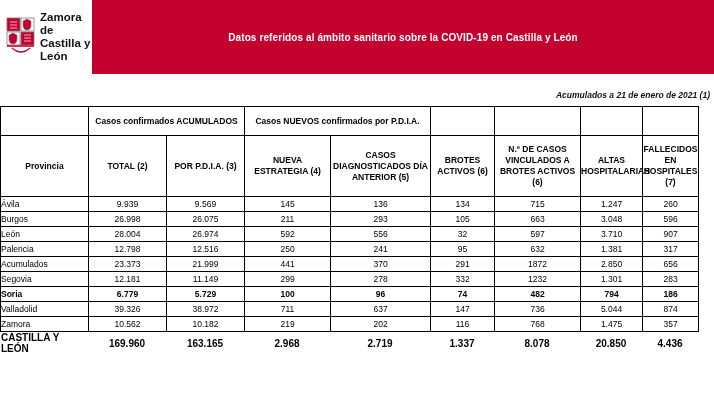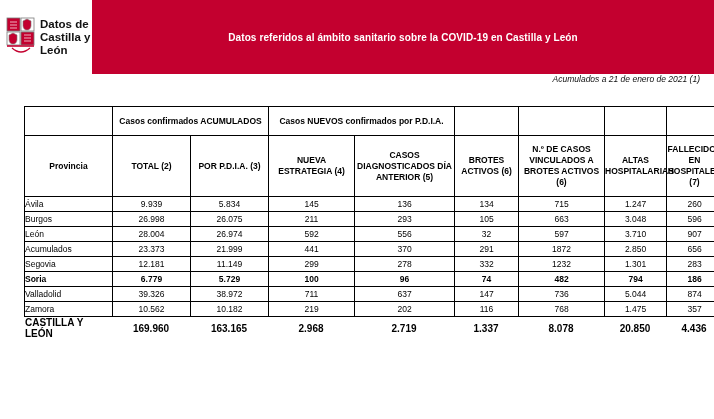--- a/index.html
+++ b/index.html
@@ -57,33 +57,35 @@
     font-size: 10px;
     font-weight: bold;
     text-align: center;
     letter-spacing: 0.1px;
   }
 
   
   .note-row {
     height: 26px;
     display: flex;
+    align-items: flex-end;
     justify-content: flex-end;
-    padding-right: 14px;
+    padding-right: 4px;
     box-sizing: border-box;
+    font-weight: bold;
   }
   .note {
     font-size: 8.5px;
     font-style: italic;
     color: #111111;
   }
 
   
   .table-wrap {
-    padding: 6px 8px 0 24px;
+    padding: 6px 8px 0 0;
     box-sizing: border-box;
   }
   table.data {
     width: 698px;
     border-collapse: collapse;
     table-layout: fixed;
   }
   table.data th, table.data td {
     border: 1px solid #000000;
     font-size: 8.5px;
@@ -149,21 +151,21 @@
         <rect x="15" y="15" width="13" height="13" fill="#c3002f" stroke="#7a7a7a" stroke-width="0.8"></rect>
         <path d="M4 5 h7 M4 8 h7 M4 11 h7" stroke="#ffffff" stroke-width="0.7"></path>
         <path d="M18 18 h7 M18 21 h7 M18 24 h7" stroke="#ffffff" stroke-width="0.7"></path>
         <path d="M17 4 l4 -2 l4 2 v5 a4 5 0 0 1 -4 4 a4 5 0 0 1 -4 -4 z" fill="#c3002f" stroke="#7a7a7a" stroke-width="0.6"></path>
         <path d="M3 18 l4 -2 l4 2 v5 a4 5 0 0 1 -4 4 a4 5 0 0 1 -4 -4 z" fill="#c3002f" stroke="#7a7a7a" stroke-width="0.6"></path>
         <path d="M1 29 h27" stroke="#c3002f" stroke-width="1.6"></path>
         <path d="M6 31 q9 8 18 0" fill="none" stroke="#c3002f" stroke-width="1.2"></path>
       </svg>
     </div>
     <div class="logo-text">
-      <div>Datos de</div>
+      <div>Zamora de</div>
       <div>Castilla y León</div>
     </div>
   </div>
   <div class="banner">
     <div class="banner-title">Datos referidos al ámbito sanitario sobre la COVID-19 en Castilla y León</div>
   </div>
 </div>
 
 <div class="note-row">
   <div class="note">Acumulados a 21 de enero de 2021 (1)</div>
@@ -202,21 +204,21 @@
         <th class="sub-head">N.º DE CASOS VINCULADOS A BROTES ACTIVOS (6)</th>
         <th class="sub-head">ALTAS HOSPITALARIAS</th>
         <th class="sub-head">FALLECIDOS EN HOSPITALES (7)</th>
       </tr>
     </thead>
     <tbody id="table-body">
 
     <tr>
           <td class="prov">Ávila</td>
           <td class="num">9.939</td>
-          <td class="num">5.834</td>
+          <td class="num">9.569</td>
           <td class="num">145</td>
           <td class="num">136</td>
           <td class="num">134</td>
           <td class="num">715</td>
           <td class="num">1.247</td>
           <td class="num">260</td>
         </tr>
         <tr>
           <td class="prov">Burgos</td>
           <td class="num">26.998</td>
@@ -231,20 +233,31 @@
         <tr>
           <td class="prov">León</td>
           <td class="num">28.004</td>
           <td class="num">26.974</td>
           <td class="num">592</td>
           <td class="num">556</td>
           <td class="num">32</td>
           <td class="num">597</td>
           <td class="num">3.710</td>
           <td class="num">907</td>
+        </tr>
+        <tr>
+          <td class="prov">Palencia</td>
+          <td class="num">12.798</td>
+          <td class="num">12.516</td>
+          <td class="num">250</td>
+          <td class="num">241</td>
+          <td class="num">95</td>
+          <td class="num">632</td>
+          <td class="num">1.381</td>
+          <td class="num">317</td>
         </tr>
         <tr>
           <td class="prov">Acumulados</td>
           <td class="num">23.373</td>
           <td class="num">21.999</td>
           <td class="num">441</td>
           <td class="num">370</td>
           <td class="num">291</td>
           <td class="num">1872</td>
           <td class="num">2.850</td>

